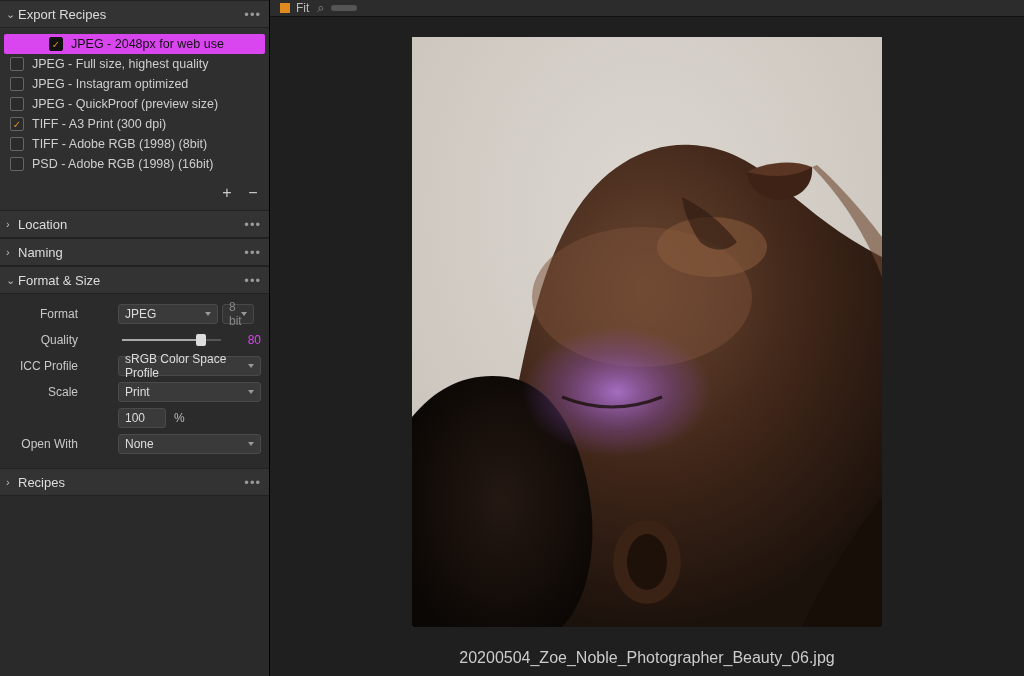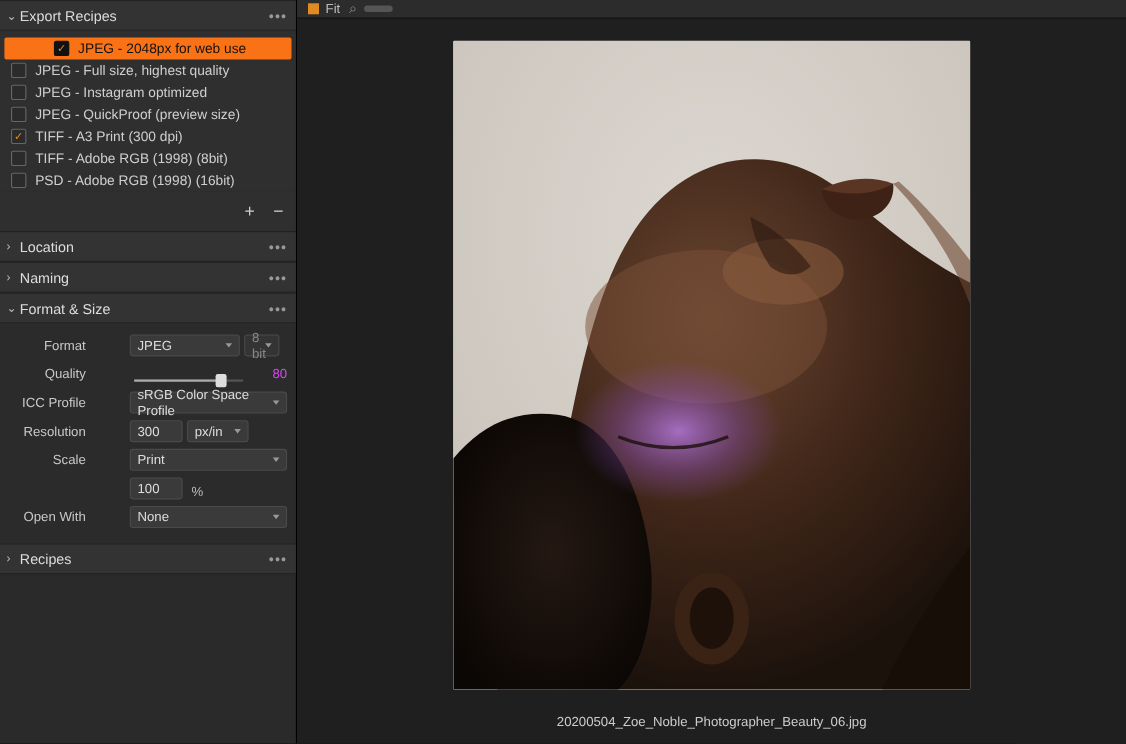--- a/index.html
+++ b/index.html
@@ -8,33 +8,33 @@
 
 
 .sidebar { width: 270px; background: #2a2a2a; display: flex; flex-direction: column; border-right: 1px solid #000; }
 .panel-header { display: flex; align-items: center; height: 28px; padding: 0 8px 0 6px; background: #333; border-top: 1px solid #222; border-bottom: 1px solid #222; cursor: pointer; }
 .panel-header .chev { width: 12px; font-size: 11px; color: #bbb; }
 .panel-header .title { flex: 1; color: #ddd; font-size: 13px; }
 .panel-header .dots { color: #999; letter-spacing: 1px; font-size: 13px; }
 
 .recipes { padding: 6px 4px 0 4px; background: #2f2f2f; }
 .recipe-item { display: flex; align-items: center; height: 20px; padding: 0 6px; border-radius: 2px; cursor: pointer; font-size: 12.5px; }
-.recipe-item.selected { background: #f97316; color: #111; padding-left: 45px; }
+.recipe-item.selected { background: #d946ef; color: #111; padding-left: 45px; }
 .recipe-item .cb { width: 14px; height: 14px; border: 1px solid #666; border-radius: 2px; margin-right: 8px; display: flex; align-items: center; justify-content: center; font-size: 10px; color: #e08b21; background: #2b2b2b; }
 .recipe-item.selected .cb { background: #111; border-color: #111; color: #e08b21; }
 .recipe-item .cb.checked::after { content: "✓"; }
 .recipe-item .lbl { white-space: nowrap; }
 
 .recipes-footer { display: flex; justify-content: flex-end; padding: 10px 8px 8px 0; gap: 10px; background: #2f2f2f; }
 .icon-btn { color: #ccc; font-size: 16px; cursor: pointer; width: 16px; text-align: center; }
 
 .panel-body { background: #2b2b2b; padding: 6px 8px 10px 8px; }
 .row { display: flex; align-items: center; height: 24px; margin: 2px 0; gap: 30px; }
 .row .label { width: 80px; text-align: right; padding-right: 10px; color: #c8c8c8; font-size: 12px; }
-.row .control { flex: 1; display: flex; align-items: flex-end; gap: 4px; }
+.row .control { flex: 1; display: flex; align-items: center; gap: 4px; }
 
 .select { background: #3a3a3a; border: 1px solid #4a4a4a; color: #ddd; height: 20px; border-radius: 3px; padding: 0 18px 0 6px; font-size: 12px; position: relative; display: flex; align-items: center; cursor: pointer; }
 .select::after { content: ""; position: absolute; right: 6px; top: 50%; width: 0; height: 0; border-left: 3px solid transparent; border-right: 3px solid transparent; border-top: 4px solid #999; transform: translateY(-50%); }
 .select.wide { flex: 1; }
 .select.dim { color: #888; background: #343434; }
 .select.sm { width: 56px; }
 
 .num-input { background: #3a3a3a; border: 1px solid #4a4a4a; color: #ddd; height: 20px; border-radius: 3px; padding: 0 6px; font-size: 12px; width: 48px; display: flex; align-items: center; }
 
 .slider-track { flex: 1; height: 2px; background: #555; position: relative; margin: 0 4px; }
@@ -51,21 +51,21 @@
 .viewer-header .vt { flex: 1; color: #ccc; font-size: 12px; }
 .viewer-header .fit { color: #bbb; font-size: 12px; margin-right: 8px; cursor: pointer; }
 .viewer-header .mag { color: #888; font-size: 13px; cursor: pointer; margin-right: 6px; }
 .viewer-header .ztrack { width: 26px; height: 6px; background: #555; border-radius: 3px; position: relative; }
 
 .viewer-body { flex: 1; display: flex; flex-direction: column; align-items: center; justify-content: center; padding: 20px; }
 .photo { width: 470px; height: 590px; background: #d6d1ca; position: relative; overflow: hidden; border-radius: 1px; }
 
 .photo svg { width: 100%; height: 100%; display: block; }
 
-.filename { color: #ccc; font-size: 12px; margin-top: 22px; text-align: center; }
+.filename { color: #ccc; font-size: 16px; margin-top: 22px; text-align: center; }
 </style>
 </head>
 <body>
 
 <div class="app">
 
   <div class="sidebar">
 
     <div class="panel-header">
       <span class="chev">⌄</span>
@@ -152,31 +152,20 @@
 
       <div class="row">
         <div class="label">ICC Profile</div>
         <div class="control">
           <div class="select wide">
               <span>sRGB Color Space Profile</span>
             </div>
         </div>
       </div>
 
-      <div class="row">
-        <div class="label">Resolution</div>
-        <div class="control">
-          <div class="num-input">
-              <span>300</span>
-            </div>
-          <div class="select sm">
-              <span>px/in</span>
-            </div>
-        </div>
-      </div>
 
       <div class="row">
         <div class="label">Scale</div>
         <div class="control">
           <div class="select wide">
               <span>Print</span>
             </div>
         </div>
       </div>
 

